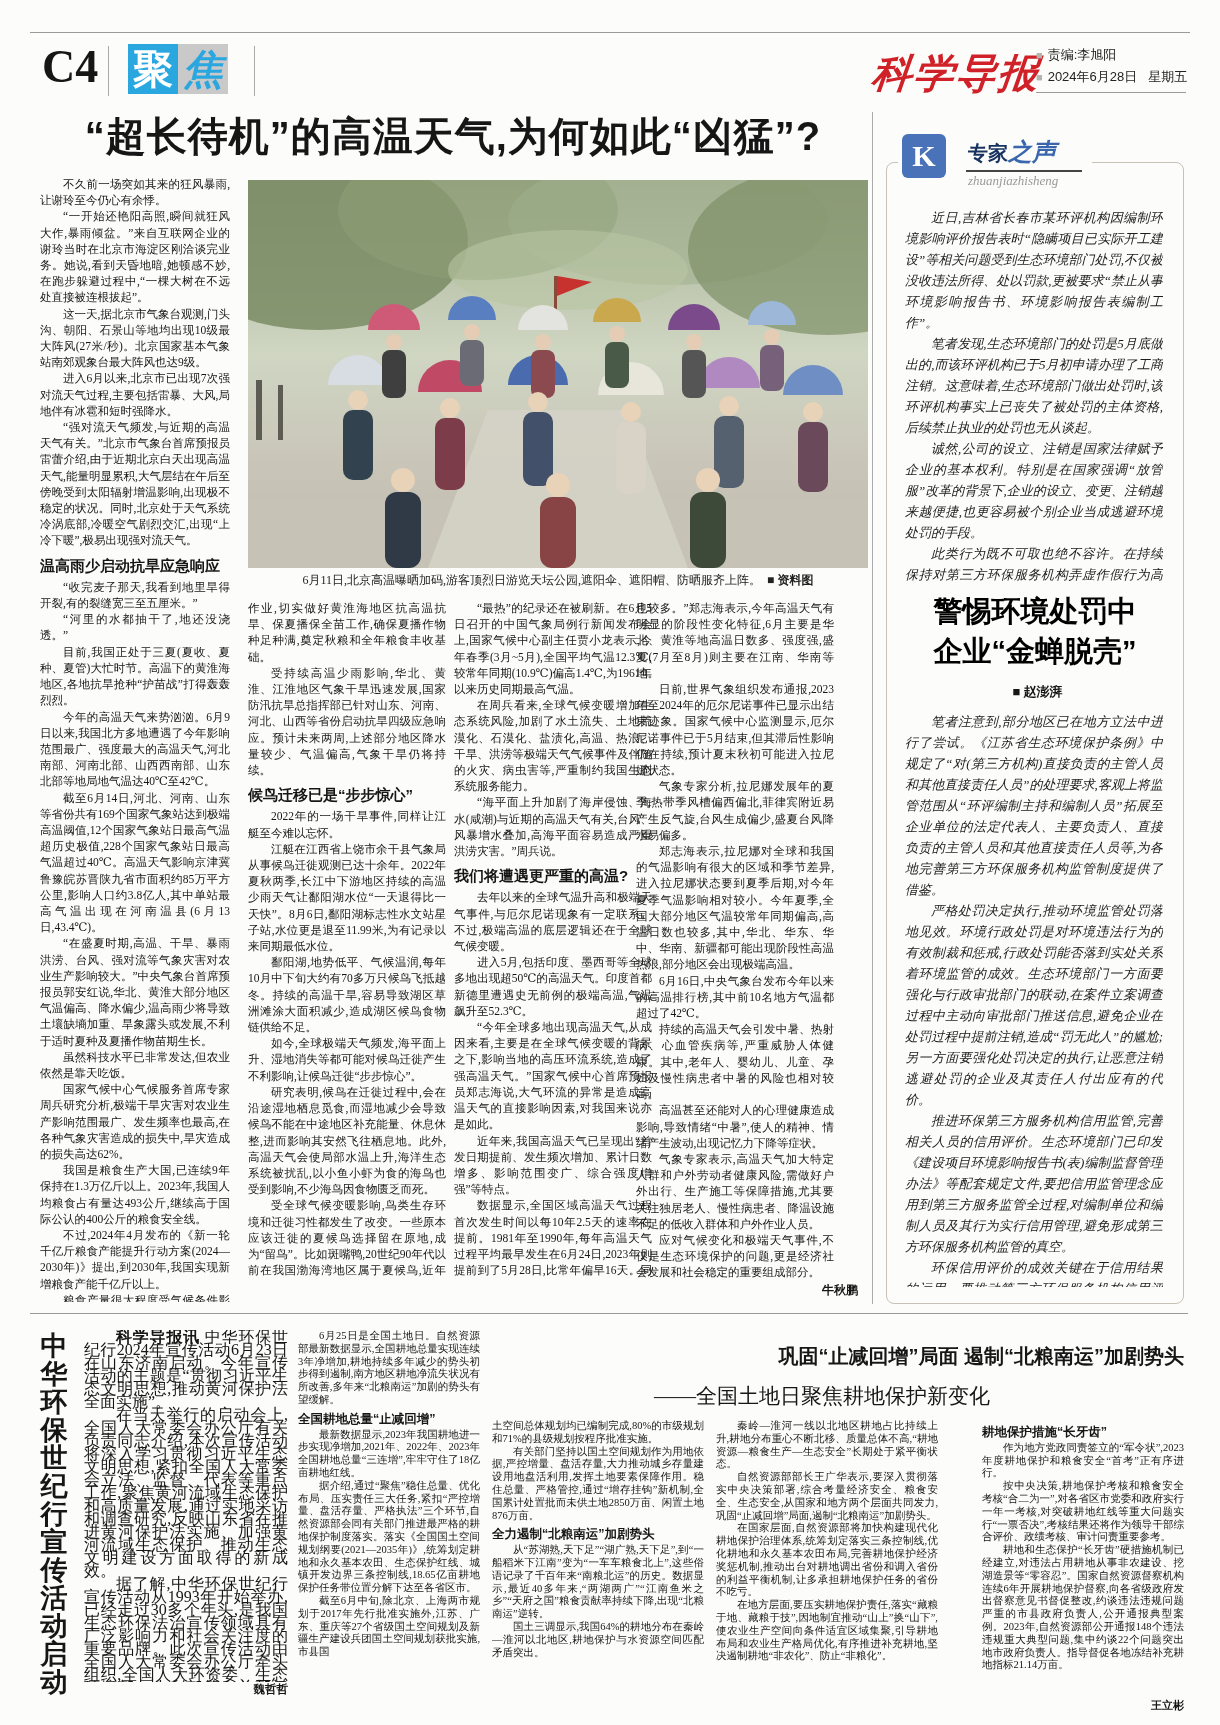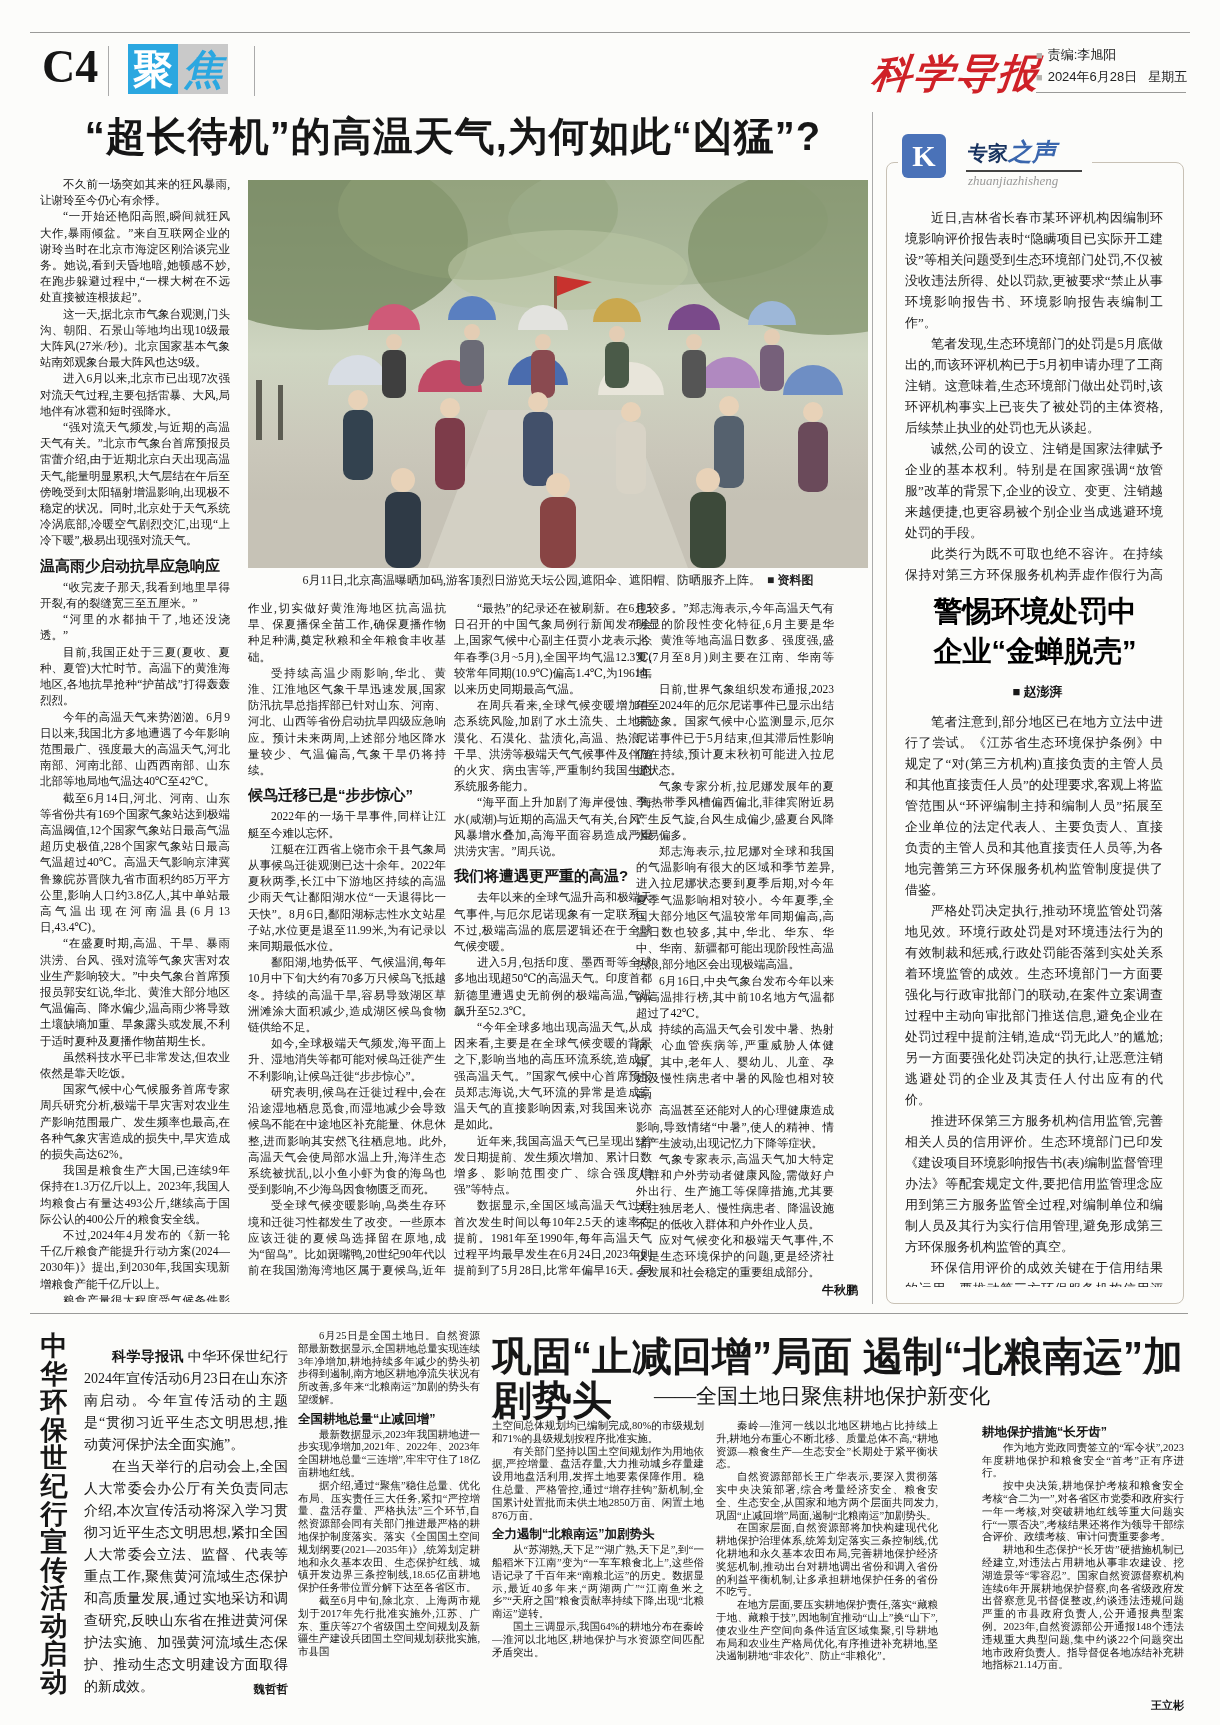--- a/index.html
+++ b/index.html
@@ -33,36 +33,36 @@
   
   #expert-box{left:886px;top:162px;width:296px;height:1140px;border:1px solid #c8c1b5;border-radius:8px;}
   #expert-logo{left:898px;top:134px;background:#fcfcfa;padding:0 10px 4px 4px;display:flex;align-items:flex-start;}
   #k-square{width:44px;height:44px;background:#4a72b8;border-radius:6px;color:#fff;text-align:center;
             line-height:44px;font-size:30px;font-weight:bold;font-family:"Liberation Serif",serif;}
   #ev-title{margin-left:20px;}
   #ev-title-cn{font-size:20px;border-bottom:2px solid #444;padding:2px 26px 2px 2px;white-space:nowrap;}
   #ev-t1{font-weight:bold;color:#17325f;font-family:"Liberation Sans",sans-serif;}
   #ev-t2{color:#3a66ad;font-style:italic;font-weight:bold;font-size:24px;}
   #ev-pinyin{font-style:italic;color:#999;font-size:13px;padding:1px 2px;}
-  .ev-text{font-size:13px;line-height:21px;text-align:justify;overflow:hidden;
+  .ev-text{font-style:italic;font-size:13px;line-height:21px;text-align:justify;overflow:hidden;
            font-family:"Liberation Serif",serif;color:#1c1c1c;}
   #ev-intro{position:absolute;left:18px;top:44px;width:258px;height:376px;}
   #ev-headline{position:absolute;left:0;top:428px;width:100%;text-align:center;font-family:"Liberation Sans",sans-serif;
                font-weight:bold;font-size:29px;line-height:40px;color:#000;}
   #ev-byline{position:absolute;left:0;top:520px;width:100%;text-align:center;font-size:13px;font-weight:bold;}
   #ev-body{position:absolute;left:18px;top:548px;width:258px;height:576px;}
 
   
   #vt{left:34px;top:1332px;width:40px;font-family:"Liberation Sans",sans-serif;font-weight:bold;}
   .vchar{font-size:27px;line-height:28px;text-align:center;}
   .bcol{position:absolute;overflow:hidden;font-size:10.5px;line-height:12.8px;text-align:justify;}
   .bcol .sub{font-size:12.5px;margin:6px 0 3px;}
-  #bl-body{left:84px;top:1330px;width:204px;height:352px;font-size:14px;line-height:22px;margin-top:16px;}
+  #bl-body{left:84px;top:1330px;width:204px;height:352px;font-size:16px;line-height:13px;}
   #bl-byline{left:84px;top:1682px;width:204px;text-align:right;font-weight:bold;font-size:11.5px;}
-  #land-headline{left:492px;top:1334px;width:692px;text-align:left;font-size:40px;line-height:44px;
+  #land-headline{left:492px;top:1334px;width:692px;text-align:right;font-size:20px;line-height:44px;
                  font-weight:bold;font-family:"Liberation Sans",sans-serif;}
   #land-deck{left:476px;top:1384px;width:692px;text-align:center;font-size:21px;line-height:24px;}
   #land-byline{left:982px;top:1682px;width:202px;text-align:right;font-weight:bold;font-size:11px;margin-top:16px;}
 </style>
 </head>
 <body>
 
 <div id="page">
 
   <div class="rule-h" style="left:30px;top:32px;width:1160px;"></div>

